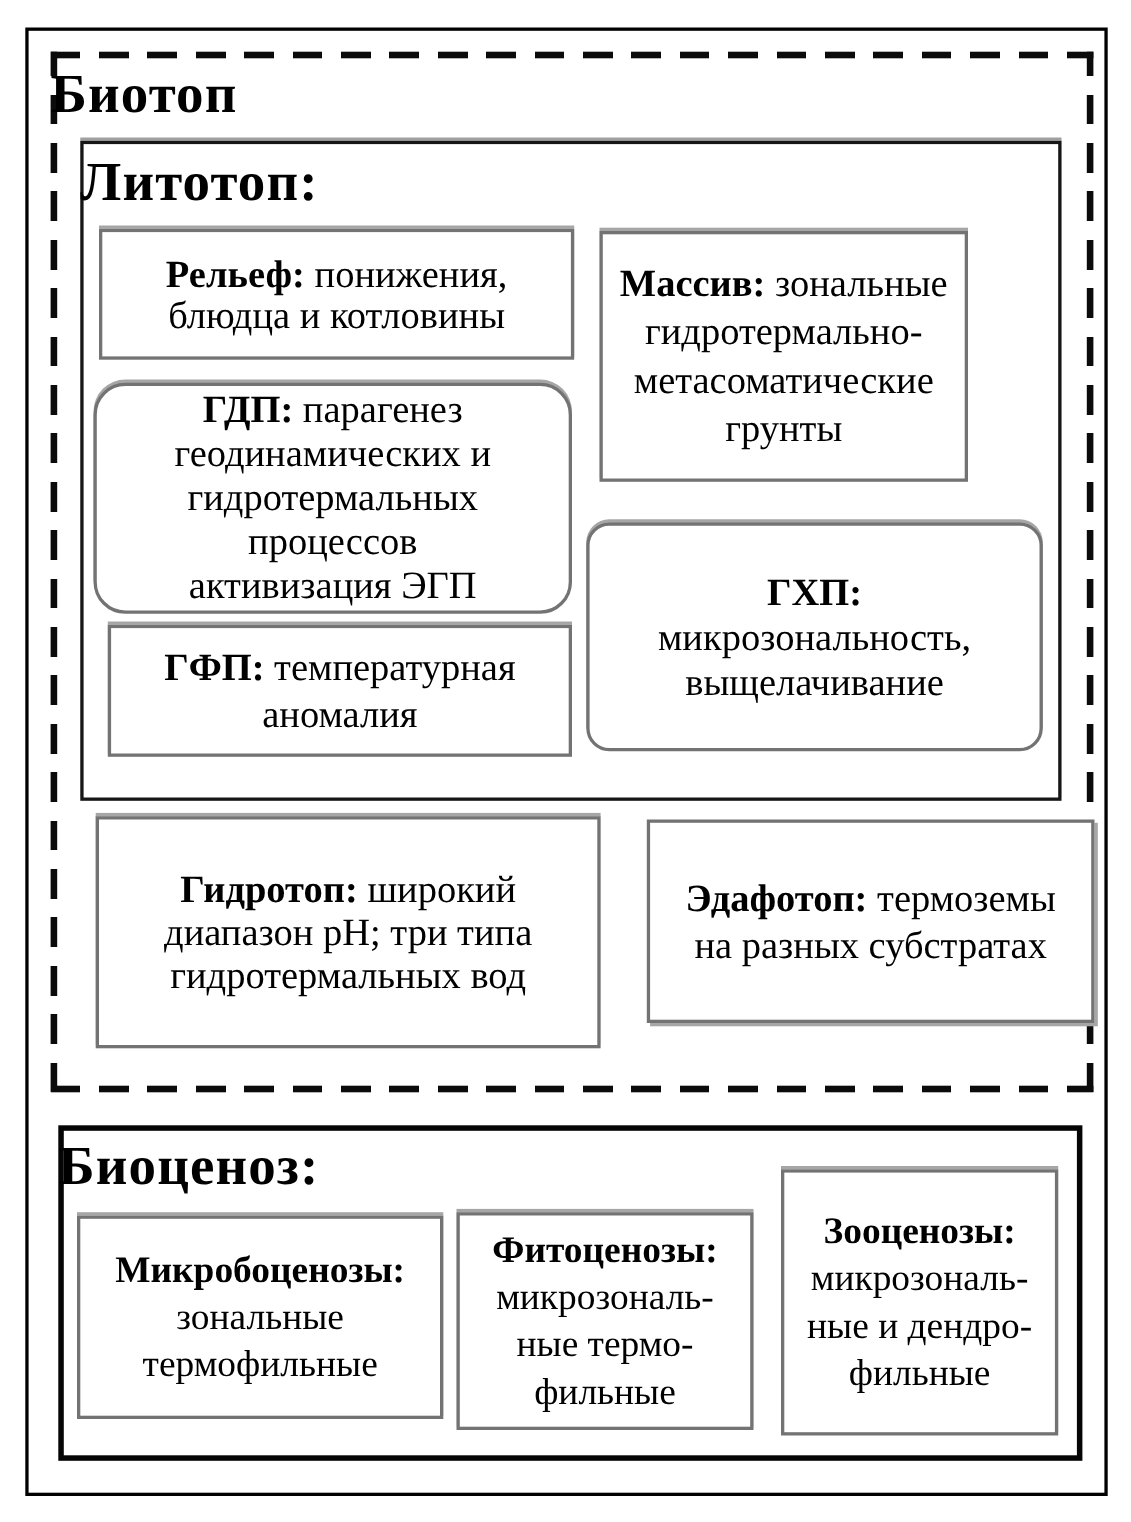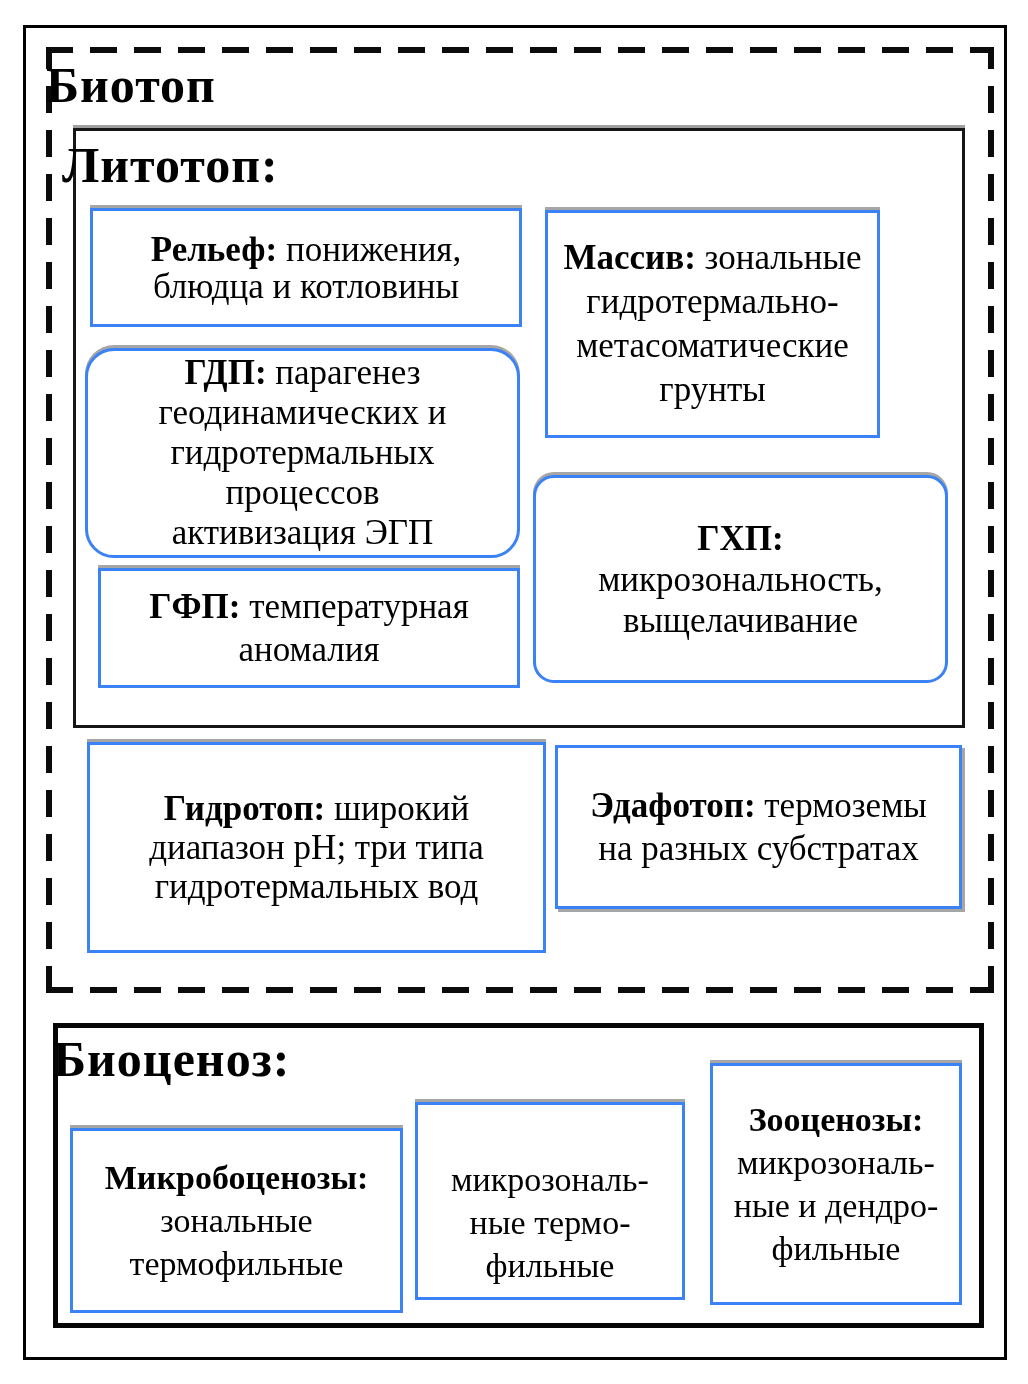--- a/index.html
+++ b/index.html
@@ -36,53 +36,53 @@
   }
   #biotop-title{left:46px;top:58px;width:948px;}
 
   
   .litotop{
     left:73px;top:128px;width:892px;height:600px;
     border:3px solid #161616;
     box-shadow:0 -3px 0 #a0a0a0;
     background:#fff;
   }
-  #litotop-title{left:62px;top:138px;width:738px;}
+  #litotop-title{left:73px;top:138px;width:738px;}
 
   
   .box{
-    border:3px solid #3b82f6;
+    border:3px solid #737373;
     background:#fff;
     box-shadow:0 -3px 0 #a6a6a6;
     display:flex;align-items:center;justify-content:center;
     text-align:center;
     font-size:35px;
   }
   .box .txt{white-space:pre-line;width:100%;padding:0 6px;}
   .lbl{font-weight:bold;}
 
   #box-relief {left:90px; top:208px; width:432px;height:119px;line-height:37px;}
   #box-massiv {left:545px;top:210px;width:335px;height:228px;line-height:44px;}
   #box-gdp    {left:85px; top:348px;width:435px;height:210px;line-height:40px;border-radius:29px;}
   #box-ghp    {left:533px;top:475px;width:415px;height:208px;line-height:41px;border-radius:21px;}
   #box-gfp    {left:98px; top:568px;width:422px;height:120px;line-height:43px;}
   #box-hydro  {left:73px; top:742px;width:459px;height:211px;line-height:39px;margin-left:14px;}
-  #box-edafo  {left:555px;top:745px;width:407px;height:164px;line-height:43px;
+  #box-edafo  {left:588px;top:745px;width:407px;height:185px;line-height:43px;
                box-shadow:3px 3px 0 #a6a6a6;}
 
   
   .biocen{
     left:53px;top:1023px;width:931px;height:305px;
     border:5px solid #050505;
     background:#fff;
   }
   #biocen-title{left:53px;top:1032px;width:931px;}
 
   .box.small{font-size:34px;line-height:43px;}
-  #box-microbo{left:70px; top:1105px;width:333px;height:185px;margin-top:23px;}
+  #box-microbo{left:70px; top:1105px;width:333px;height:185px;}
   #box-phyto  {left:415px;top:1102px;width:270px;height:198px;}
   #box-zoo    {left:710px;top:1063px;width:252px;height:242px;}
 </style>
 </head>
 <body>
 
 <div class="abs page-frame"></div>
 <div class="abs dashed-frame"></div>
 
 <div class="abs big-title" id="biotop-title">Биотоп</div>
@@ -135,21 +135,21 @@
 <div class="abs biocen"></div>
 <div class="abs big-title" id="biocen-title">Биоценоз:</div>
 
 <div class="abs box small" id="box-microbo">
   <div class="txt"><span class="lbl">Микробоценозы:</span><span>
 зональные
 термофильные</span></div>
 </div>
 
 <div class="abs box small" id="box-phyto">
-  <div class="txt"><span>
+  <div class="txt"><span class="lbl">Фитоценозы:</span><span>
 микрозональ-
 ные термо-
 фильные</span></div>
 </div>
 
 <div class="abs box small" id="box-zoo">
   <div class="txt"><span class="lbl">Зооценозы:</span><span>
 микрозональ-
 ные и дендро-
 фильные</span></div>

